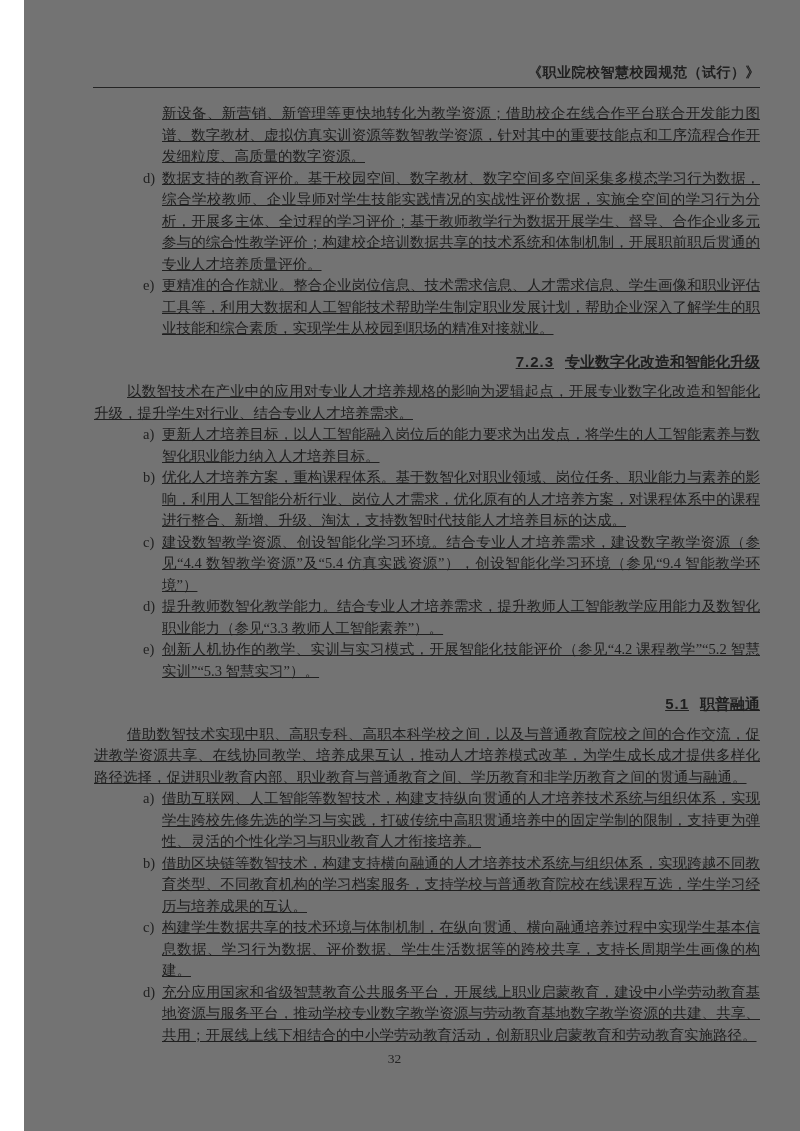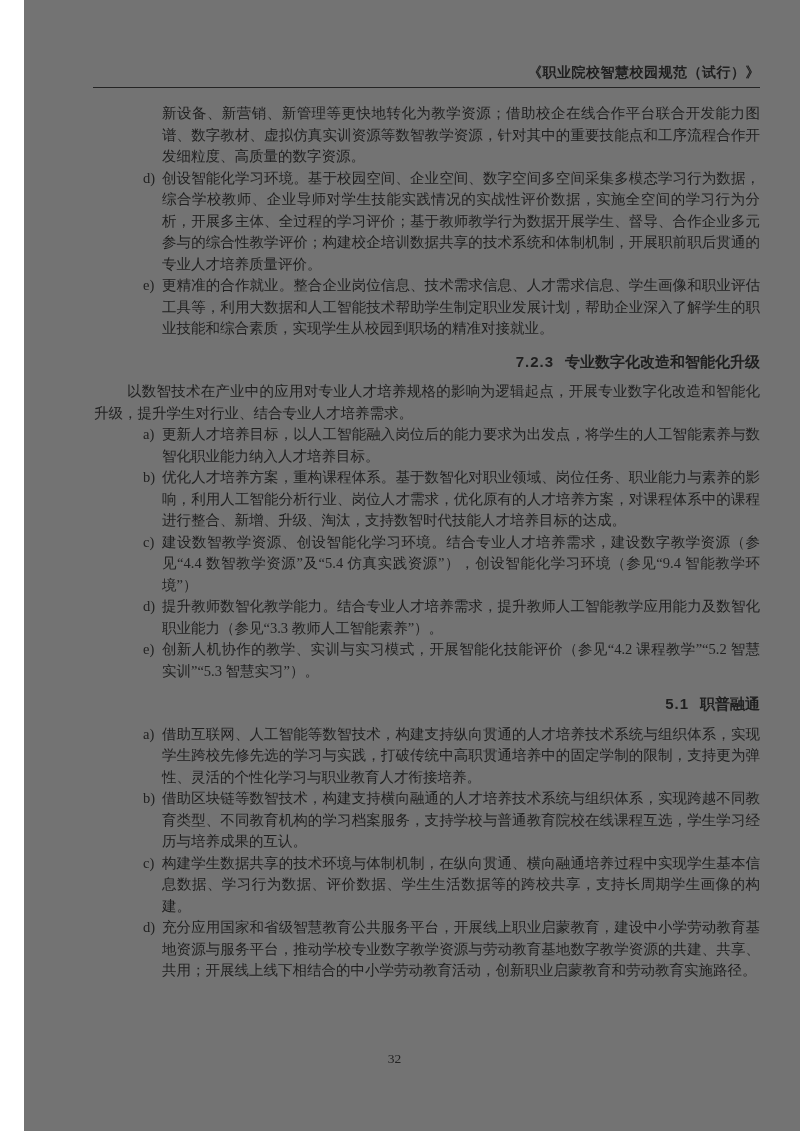--- a/index.html
+++ b/index.html
@@ -33,21 +33,21 @@
   }
   .content {
     position: absolute;
     top: 103px;
     left: 70px;
     width: 666px;
     font-size: 14.5px;
     line-height: 21.5px;
     text-align: justify;
   }
-  .block { margin: 0; }
+  .block { margin: 0; text-decoration: underline; }
   .continuation { padding-left: 68px; }
   .list-item { position: relative; padding-left: 68px; }
   .list-item .marker {
     position: absolute;
     left: 49px;
     top: 0;
   }
   .paragraph { text-indent: 33px; }
   .heading {
     font-family: "Liberation Sans", "DejaVu Sans", sans-serif;
@@ -76,40 +76,41 @@
 
   <div class="header">
     <div class="header-title">《职业院校智慧校园规范（试行）》</div>
     <div class="header-rule"></div>
   </div>
 
   <div class="content">
 
     <p class="block continuation">新设备、新营销、新管理等更快地转化为教学资源；借助校企在线合作平台联合开发能力图谱、数字教材、虚拟仿真实训资源等数智教学资源，针对其中的重要技能点和工序流程合作开发细粒度、高质量的数字资源。</p>
 
-    <p class="block list-item"><span class="marker">d)</span><span>创设智能化学习环境。基于校园空间、企业空间、数字空间多空间采集多模态学习行为数据，综合学校教师、企业导师对学生技能实践情况的实战性评价数据，实施全空间的学习行为分析，开展多主体、全过程的学习评价；基于教师教学行为数据开展学生、督导、合作企业多元参与的综合性教学评价；构建校企培训数据共享的技术系统和体制机制，开展职前职后贯通的专业人才培养质量评价。</span></p>
+    <p class="block list-item"><span class="marker">d)</span><span>数据支持的教育评价。基于校园空间、数字教材、数字空间多空间采集多模态学习行为数据，综合学校教师、企业导师对学生技能实践情况的实战性评价数据，实施全空间的学习行为分析，开展多主体、全过程的学习评价；基于教师教学行为数据开展学生、督导、合作企业多元参与的综合性教学评价；构建校企培训数据共享的技术系统和体制机制，开展职前职后贯通的专业人才培养质量评价。</span></p>
 
     <p class="block list-item"><span class="marker">e)</span><span>更精准的合作就业。整合企业岗位信息、技术需求信息、人才需求信息、学生画像和职业评估工具等，利用大数据和人工智能技术帮助学生制定职业发展计划，帮助企业深入了解学生的职业技能和综合素质，实现学生从校园到职场的精准对接就业。</span></p>
 
     <div class="block heading"><span class="heading-number">7.2.3</span><span class="heading-title">专业数字化改造和智能化升级</span></div>
 
     <p class="block paragraph">以数智技术在产业中的应用对专业人才培养规格的影响为逻辑起点，开展专业数字化改造和智能化升级，提升学生对行业、结合专业人才培养需求。</p>
 
     <p class="block list-item"><span class="marker">a)</span><span>更新人才培养目标，以人工智能融入岗位后的能力要求为出发点，将学生的人工智能素养与数智化职业能力纳入人才培养目标。</span></p>
 
     <p class="block list-item"><span class="marker">b)</span><span>优化人才培养方案，重构课程体系。基于数智化对职业领域、岗位任务、职业能力与素养的影响，利用人工智能分析行业、岗位人才需求，优化原有的人才培养方案，对课程体系中的课程进行整合、新增、升级、淘汰，支持数智时代技能人才培养目标的达成。</span></p>
 
     <p class="block list-item"><span class="marker">c)</span><span>建设数智教学资源、创设智能化学习环境。结合专业人才培养需求，建设数字教学资源（参见“4.4 数智教学资源”及“5.4 仿真实践资源”），创设智能化学习环境（参见“9.4 智能教学环境”）</span></p>
 
     <p class="block list-item"><span class="marker">d)</span><span>提升教师数智化教学能力。结合专业人才培养需求，提升教师人工智能教学应用能力及数智化职业能力（参见“3.3 教师人工智能素养”）。</span></p>
 
     <p class="block list-item"><span class="marker">e)</span><span>创新人机协作的教学、实训与实习模式，开展智能化技能评价（参见“4.2 课程教学”“5.2 智慧实训”“5.3 智慧实习”）。</span></p>
 
     <div class="block heading"><span class="heading-number">5.1</span><span class="heading-title">职普融通</span></div>
 
+    <p class="block paragraph">借助数智技术实现中职、高职专科、高职本科学校之间，以及与普通教育院校之间的合作交流，促进教学资源共享、在线协同教学、培养成果互认，推动人才培养模式改革，为学生成长成才提供多样化路径选择，促进职业教育内部、职业教育与普通教育之间、学历教育和非学历教育之间的贯通与融通。</p>
 
     <p class="block list-item"><span class="marker">a)</span><span>借助互联网、人工智能等数智技术，构建支持纵向贯通的人才培养技术系统与组织体系，实现学生跨校先修先选的学习与实践，打破传统中高职贯通培养中的固定学制的限制，支持更为弹性、灵活的个性化学习与职业教育人才衔接培养。</span></p>
 
     <p class="block list-item"><span class="marker">b)</span><span>借助区块链等数智技术，构建支持横向融通的人才培养技术系统与组织体系，实现跨越不同教育类型、不同教育机构的学习档案服务，支持学校与普通教育院校在线课程互选，学生学习经历与培养成果的互认。</span></p>
 
     <p class="block list-item"><span class="marker">c)</span><span>构建学生数据共享的技术环境与体制机制，在纵向贯通、横向融通培养过程中实现学生基本信息数据、学习行为数据、评价数据、学生生活数据等的跨校共享，支持长周期学生画像的构建。</span></p>
 
     <p class="block list-item"><span class="marker">d)</span><span>充分应用国家和省级智慧教育公共服务平台，开展线上职业启蒙教育，建设中小学劳动教育基地资源与服务平台，推动学校专业数字教学资源与劳动教育基地数字教学资源的共建、共享、共用；开展线上线下相结合的中小学劳动教育活动，创新职业启蒙教育和劳动教育实施路径。</span></p>
 
   </div>

